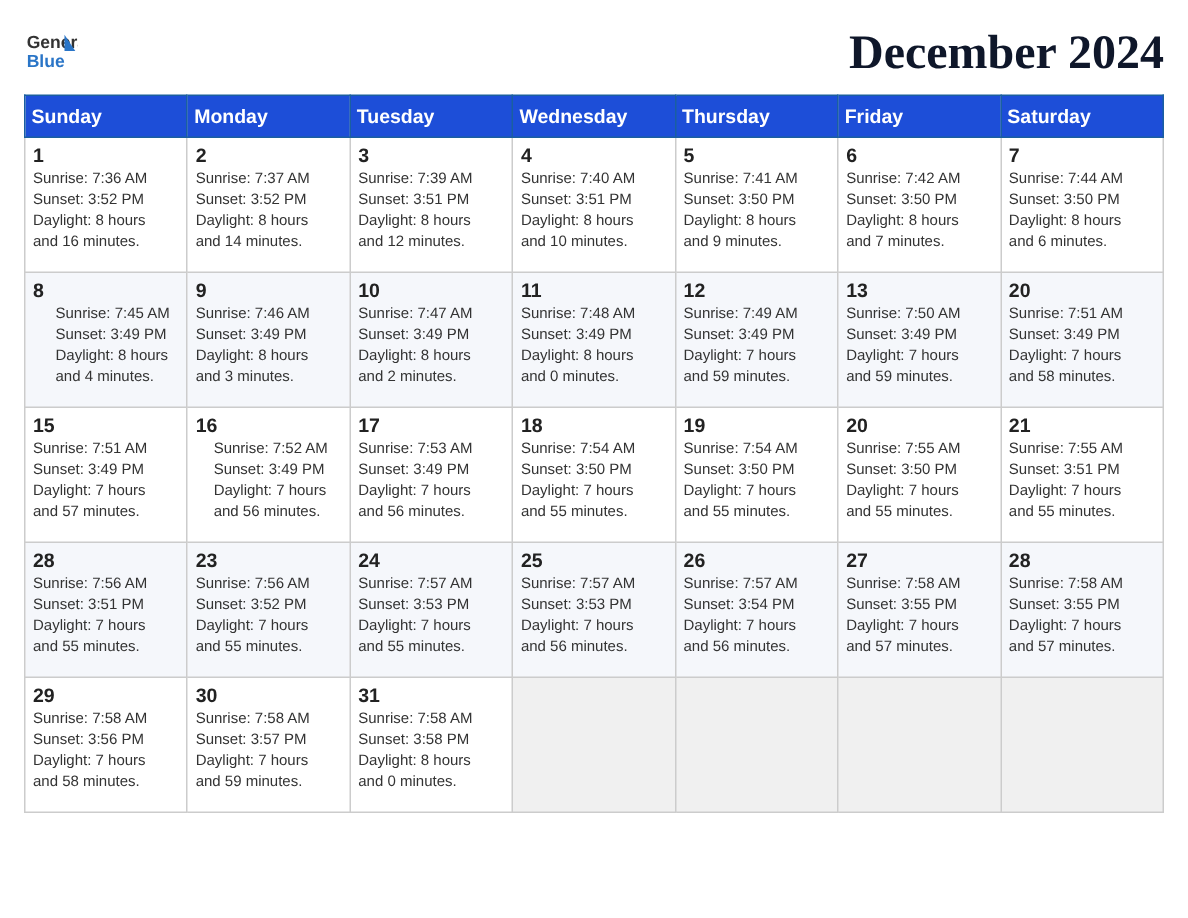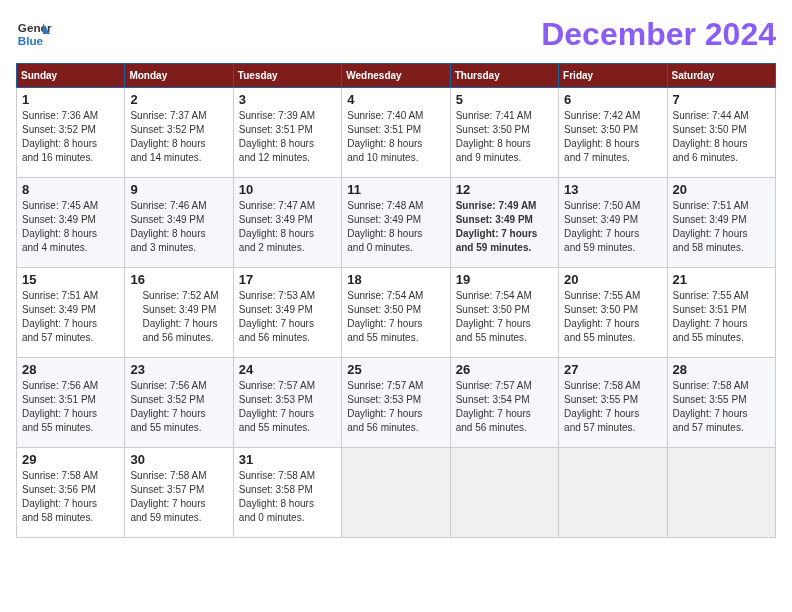--- a/index.html
+++ b/index.html
@@ -24,35 +24,36 @@
     .logo-icon {
       width: 36px;
       height: 36px;
     }
     .title-block {
       text-align: right;
     }
     .month-title {
       font-size: 32px;
       font-weight: bold;
-      color: #8b5cf6;
+      color: #0f172a;
+      font-family: Liberation Serif, serif;
     }
     .location-title {
       font-size: 16px;
       color: #555;
     }
     table {
       width: 100%;
       border-collapse: collapse;
       table-layout: fixed;
     }
     thead tr th {
-      background-color: #7f1d1d;
+      background-color: #1d4ed8;
       color: #fff;
-      font-size: 10px;
+      font-size: 13px;
       font-weight: bold;
       padding: 6px 4px;
       text-align: left;
       border: 1px solid #1a5fa0;
     }
     tbody tr td {
       vertical-align: top;
       border: 1px solid #ccc;
       padding: 4px 5px;
       font-size: 10.5px;
@@ -155,21 +156,21 @@
           <span class="day-num">7</span>
           <div class="day-info" style="white-space: pre-line;">Sunrise: 7:44 AM
 Sunset: 3:50 PM
 Daylight: 8 hours
 and 6 minutes.</div>
         </td>
       </tr>
       <tr>
         <td>
           <span class="day-num">8</span>
-          <div class="day-info" style="white-space: pre-line;">Sunrise: 7:45 AM
+          <div class="day-info" style="white-space: pre-line; margin-left: 15px;">Sunrise: 7:45 AM
 Sunset: 3:49 PM
 Daylight: 8 hours
 and 4 minutes.</div>
         </td>
         <td>
           <span class="day-num">9</span>
           <div class="day-info" style="white-space: pre-line;">Sunrise: 7:46 AM
 Sunset: 3:49 PM
 Daylight: 8 hours
 and 3 minutes.</div>
@@ -183,21 +184,21 @@
         </td>
         <td>
           <span class="day-num">11</span>
           <div class="day-info" style="white-space: pre-line;">Sunrise: 7:48 AM
 Sunset: 3:49 PM
 Daylight: 8 hours
 and 0 minutes.</div>
         </td>
         <td>
           <span class="day-num">12</span>
-          <div class="day-info" style="white-space: pre-line; font-weight: bold;">Sunrise: 7:49 AM
+          <div class="day-info" style="white-space: pre-line;">Sunrise: 7:49 AM
 Sunset: 3:49 PM
 Daylight: 7 hours
 and 59 minutes.</div>
         </td>
         <td>
           <span class="day-num">13</span>
           <div class="day-info" style="white-space: pre-line;">Sunrise: 7:50 AM
 Sunset: 3:49 PM
 Daylight: 7 hours
 and 59 minutes.</div>

